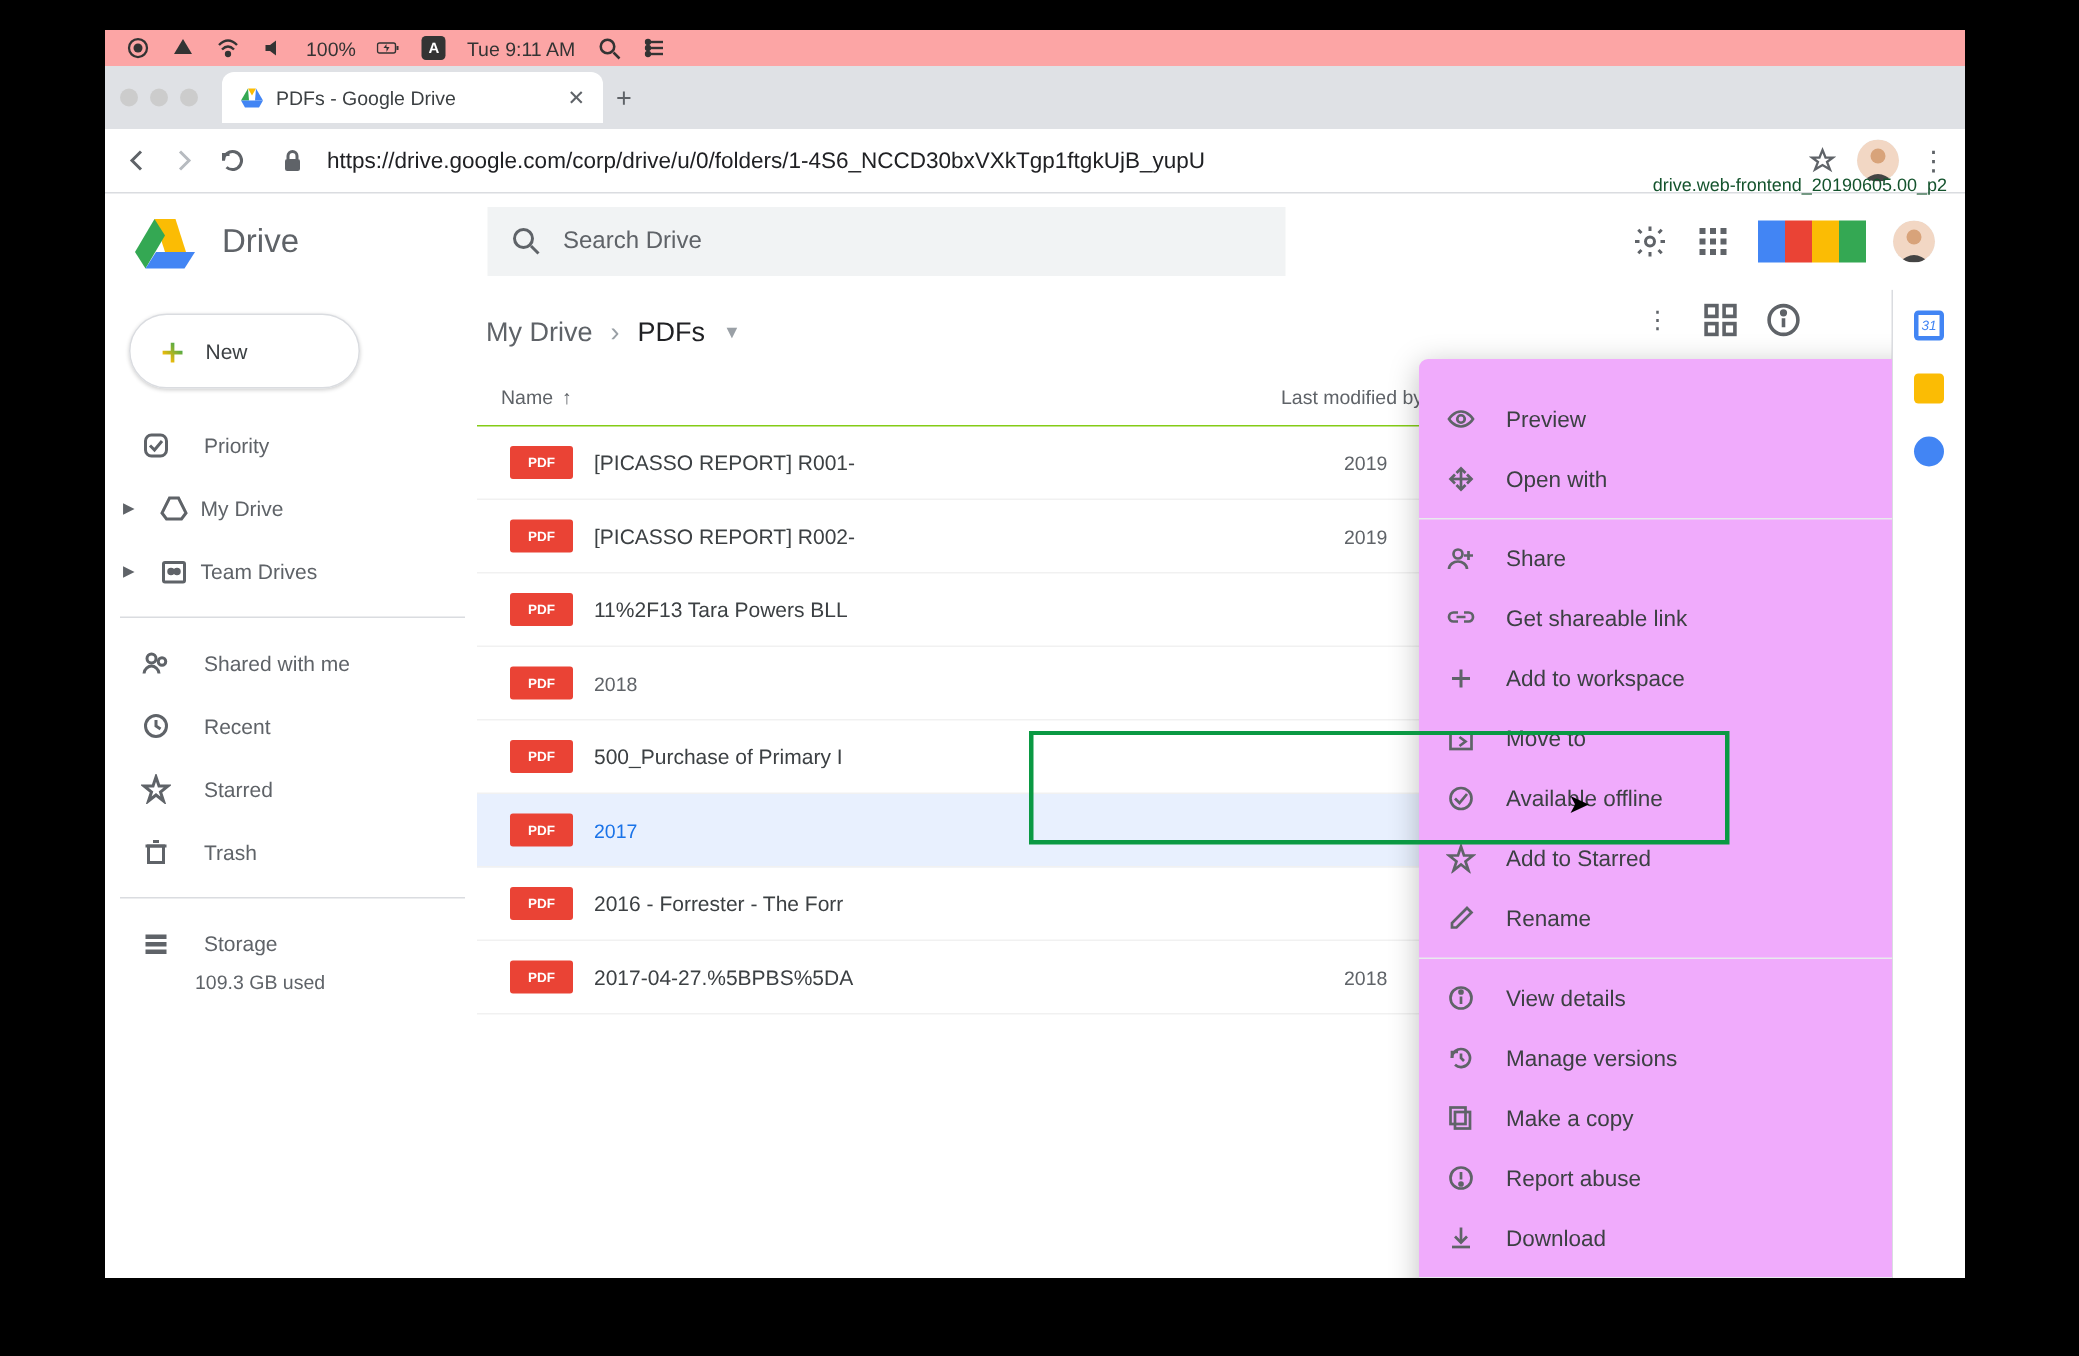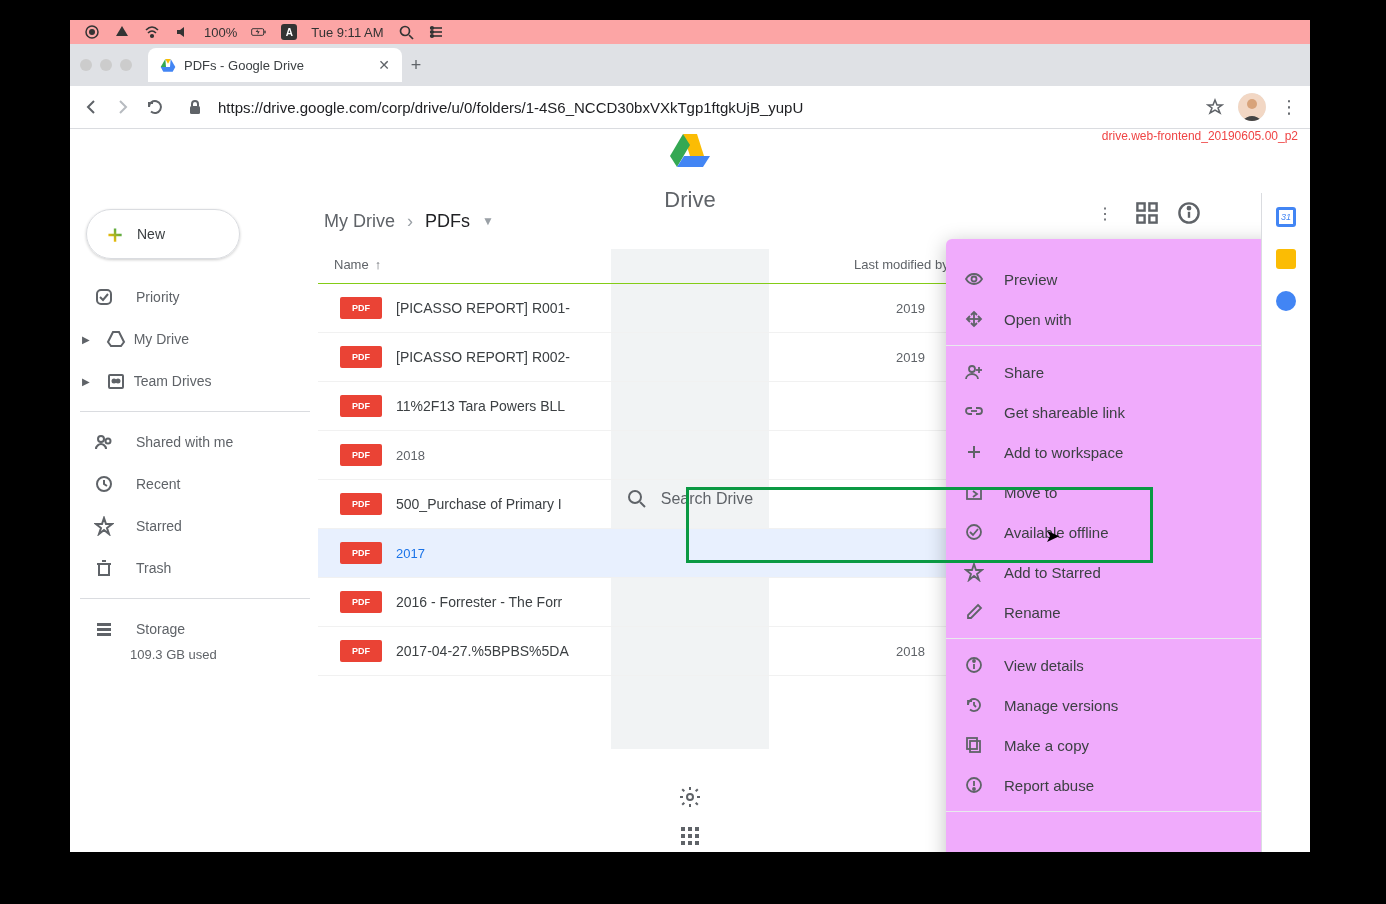--- a/index.html
+++ b/index.html
@@ -14,23 +14,23 @@
 .traffic span{width:12px;height:12px;border-radius:50%;background:#ccc;display:block;}
 .tab{height:34px;background:#fff;border-radius:8px 8px 0 0;display:flex;align-items:center;padding:0 12px;gap:8px;font-size:13px;color:#3c4043;min-width:230px;}
 .tab-close{color:#5f6368;font-size:14px;}
 .new-tab{width:28px;text-align:center;color:#5f6368;font-size:18px;}
 .addrbar{height:42px;background:#fff;border-bottom:1px solid #dadce0;display:flex;align-items:center;padding:0 12px;gap:14px;color:#5f6368;font-size:15px;}
 .nav-ico{width:18px;height:18px;display:flex;align-items:center;justify-content:center;color:#5f6368;}
 .url{flex:1;color:#202124;}
 .avatar{width:28px;height:28px;border-radius:50%;background:#eee;display:inline-block;overflow:hidden;}
 .avatar svg{width:100%;height:100%;}
 .vdots{font-size:18px;color:#5f6368;}
-.version-txt{position:absolute;top:109px;right:12px;font-size:12px;color:#ef4444;}
-
-.drive-header{height:64px;display:flex;align-items:center;padding:0 20px;gap:18px;flex-direction:column;}
+.version-txt{position:absolute;top:96px;right:12px;font-size:12px;color:#14532d;}
+
+.drive-header{height:64px;display:flex;align-items:center;padding:0 20px;gap:18px;}
 .drive-logo{width:40px;height:40px;position:relative;}
 .drive-name{font-size:22px;color:#5f6368;}
 .search{flex:0 0 500px;height:46px;background:#f1f3f4;border-radius:0;display:flex;align-items:center;padding:0 16px;gap:14px;color:#5f6368;font-size:16px;}
 .spacer{flex:1;}
 .hdr-ico{width:24px;height:24px;display:flex;align-items:center;justify-content:center;color:#5f6368;}
 .apps-grid{display:grid;grid-template-columns:repeat(3,4px);grid-auto-rows:4px;gap:3px;}
 .apps-grid span{background:#5f6368;}
 .gbar{width:72px;height:28px;display:flex;}
 .gbar span{flex:1;}
 
@@ -536,20 +536,30 @@
           <div class="ctx-item">
                 <span class="ico">
                   <svg viewBox="0 0 20 20" fill="none" stroke="#5f6368" stroke-width="1.8">
                     <circle cx="10" cy="10" r="7"></circle>
                     <line x1="10" y1="6" x2="10" y2="11"></line>
                     <circle cx="10" cy="14" r="1" fill="#5f6368"></circle>
                   </svg>
                 </span>
                 <span>Report abuse</span>
               </div>
+          <div class="ctx-item">
+                <span class="ico">
+                  <svg viewBox="0 0 20 20" fill="none" stroke="#5f6368" stroke-width="1.8">
+                    <line x1="10" y1="3" x2="10" y2="13"></line>
+                    <polyline points="6,9 10,13 14,9"></polyline>
+                    <line x1="4" y1="16" x2="16" y2="16"></line>
+                  </svg>
+                </span>
+                <span>Download</span>
+              </div>
           <div class="ctx-sep"></div>
           <div class="ctx-item"></div>
         </div>
 
       </div>
 
       <div class="rail">
         <span class="rail-ico" style="background:#4285f4;position:relative;font-style:italic;">
               <span style="position:absolute;inset:3px;background:#fff;font-size:9px;color:#4285f4;text-align:center;line-height:14px;">31</span>
             </span>

